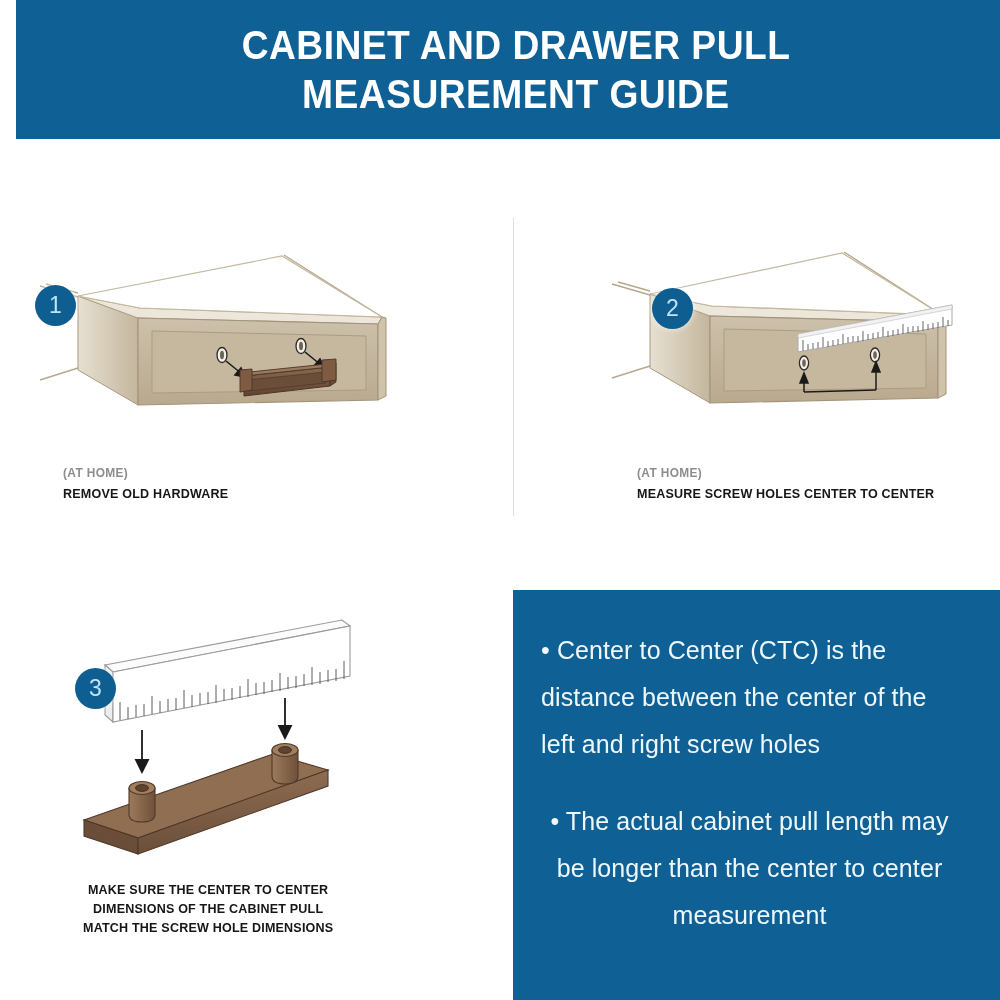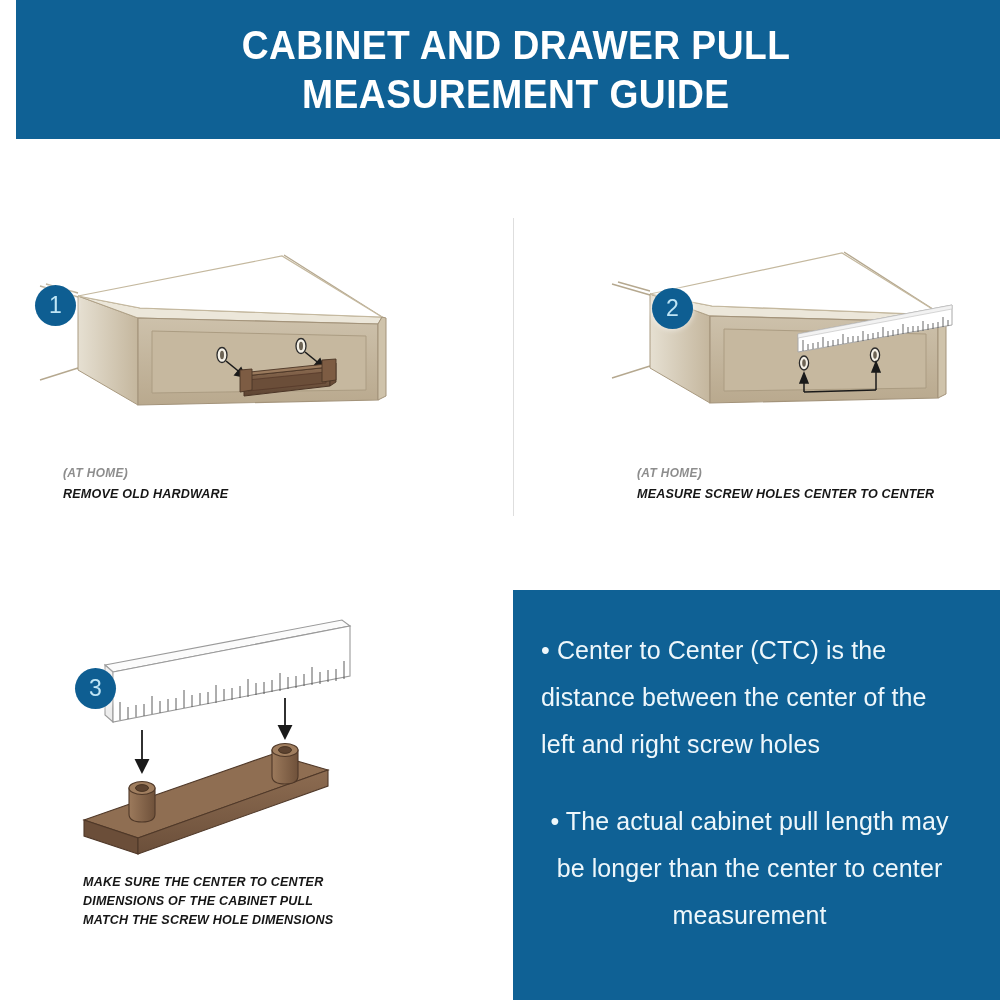--- a/index.html
+++ b/index.html
@@ -72,21 +72,21 @@
     font-size: 23px;
     font-weight: normal;
     display: flex;
     align-items: center;
     justify-content: center;
     box-shadow: 0 0 6px rgba(255,255,255,0.75);
     z-index: 6;
   }
 
   
-  .caption-block { position: absolute; font-style: italic; }
+  .caption-block { position: absolute; }
   .caption-sub {
     color: #8d8d8d;
     font-family: "Liberation Sans", sans-serif;
     font-weight: bold;
     font-size: 12.5px;
     letter-spacing: 0.4px;
     transform: scaleX(0.95);
     transform-origin: left center;
     margin-bottom: 4px;
     white-space: nowrap;
@@ -377,21 +377,21 @@
       <ellipse cx="112" cy="178" rx="13" ry="6.5" fill="#a07e5f" stroke="#4f3828" stroke-width="1.1"></ellipse>
       <ellipse cx="112" cy="178" rx="6.5" ry="3.4" fill="#5d4330" stroke="#43301f" stroke-width="0.9"></ellipse>
     </g>
     <g>
       <path d="M 242 140 L 242 166 Q 242 174 255 174 Q 268 174 268 166 L 268 140 Z" fill="url(#p3post)" stroke="#4f3828" stroke-width="1.1"></path>
       <ellipse cx="255" cy="140" rx="13" ry="6.5" fill="#a07e5f" stroke="#4f3828" stroke-width="1.1"></ellipse>
       <ellipse cx="255" cy="140" rx="6.5" ry="3.4" fill="#5d4330" stroke="#43301f" stroke-width="0.9"></ellipse>
     </g>
   </svg>
 
-  <div class="caption-block" id="caption-3" style="left:53px; top:262px;">
+  <div class="caption-block" id="caption-3" style="left:53px; top:270px;text-align:center;">
     <div class="caption-main">MAKE SURE THE CENTER TO CENTER</div>
     <div class="caption-main">DIMENSIONS OF THE CABINET PULL</div>
     <div class="caption-main">MATCH THE SCREW HOLE DIMENSIONS</div>
   </div>
 </div>
 
 <div id="info-box">
   <div class="info-bullet">• Center to Center (CTC) is the distance between the center of the left and right screw holes</div>
   <div class="info-bullet">• The actual cabinet pull length may be longer than the center to center measurement</div>
 </div>

